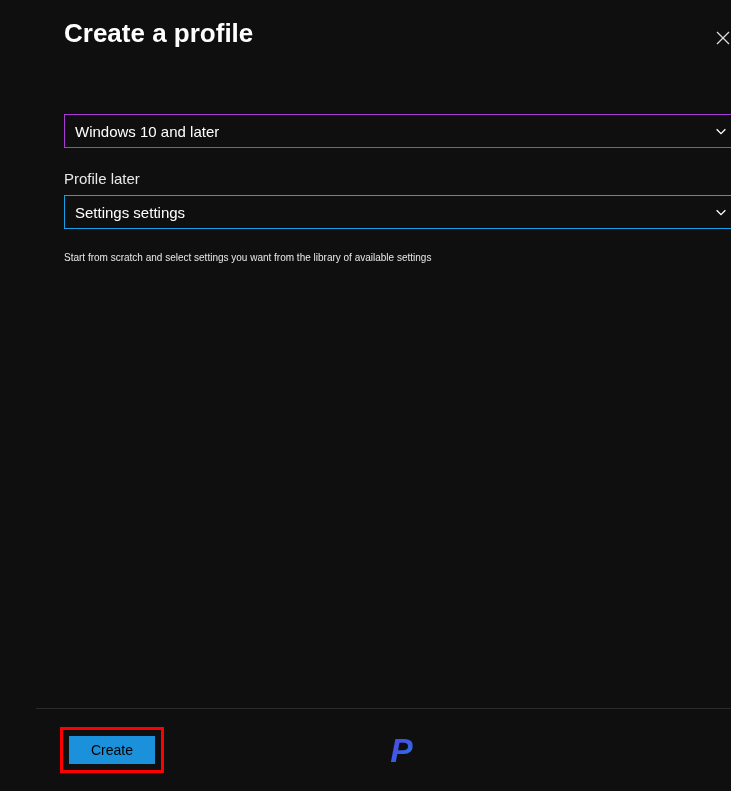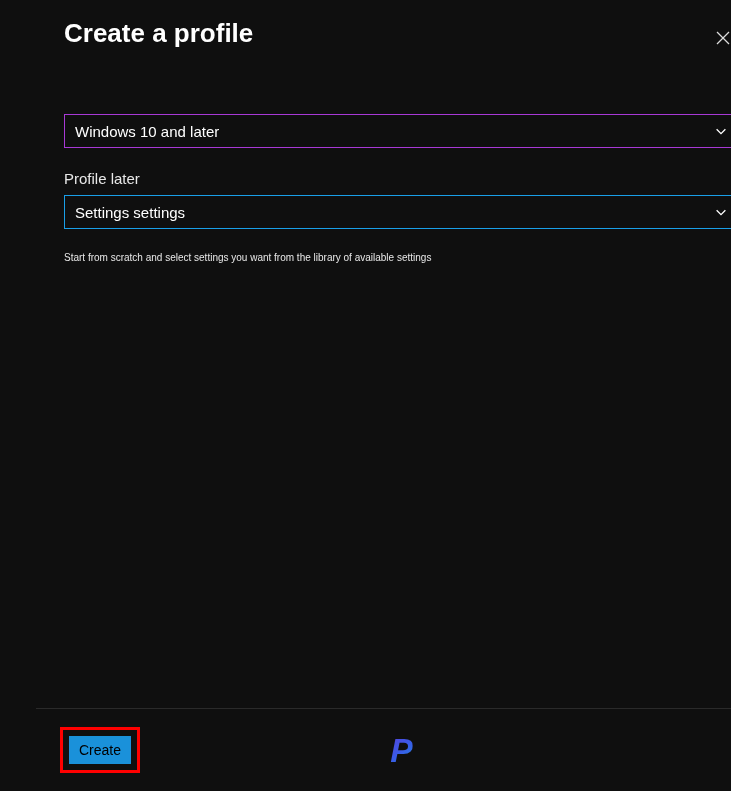--- a/index.html
+++ b/index.html
@@ -100,21 +100,21 @@
     }
     .create-highlight {
       border: 3px solid #ff0000;
       padding: 6px;
       display: inline-block;
     }
     .create-btn {
       background: #1a91da;
       color: #000000;
       border: none;
-      padding: 6px 10px;
+      padding: 6px 22px;
       font-size: 14px;
       cursor: pointer;
       font-family: inherit;
     }
     .logo {
       position: absolute;
       left: 50%;
       transform: translateX(-50%);
       display: flex;
       align-items: center;

